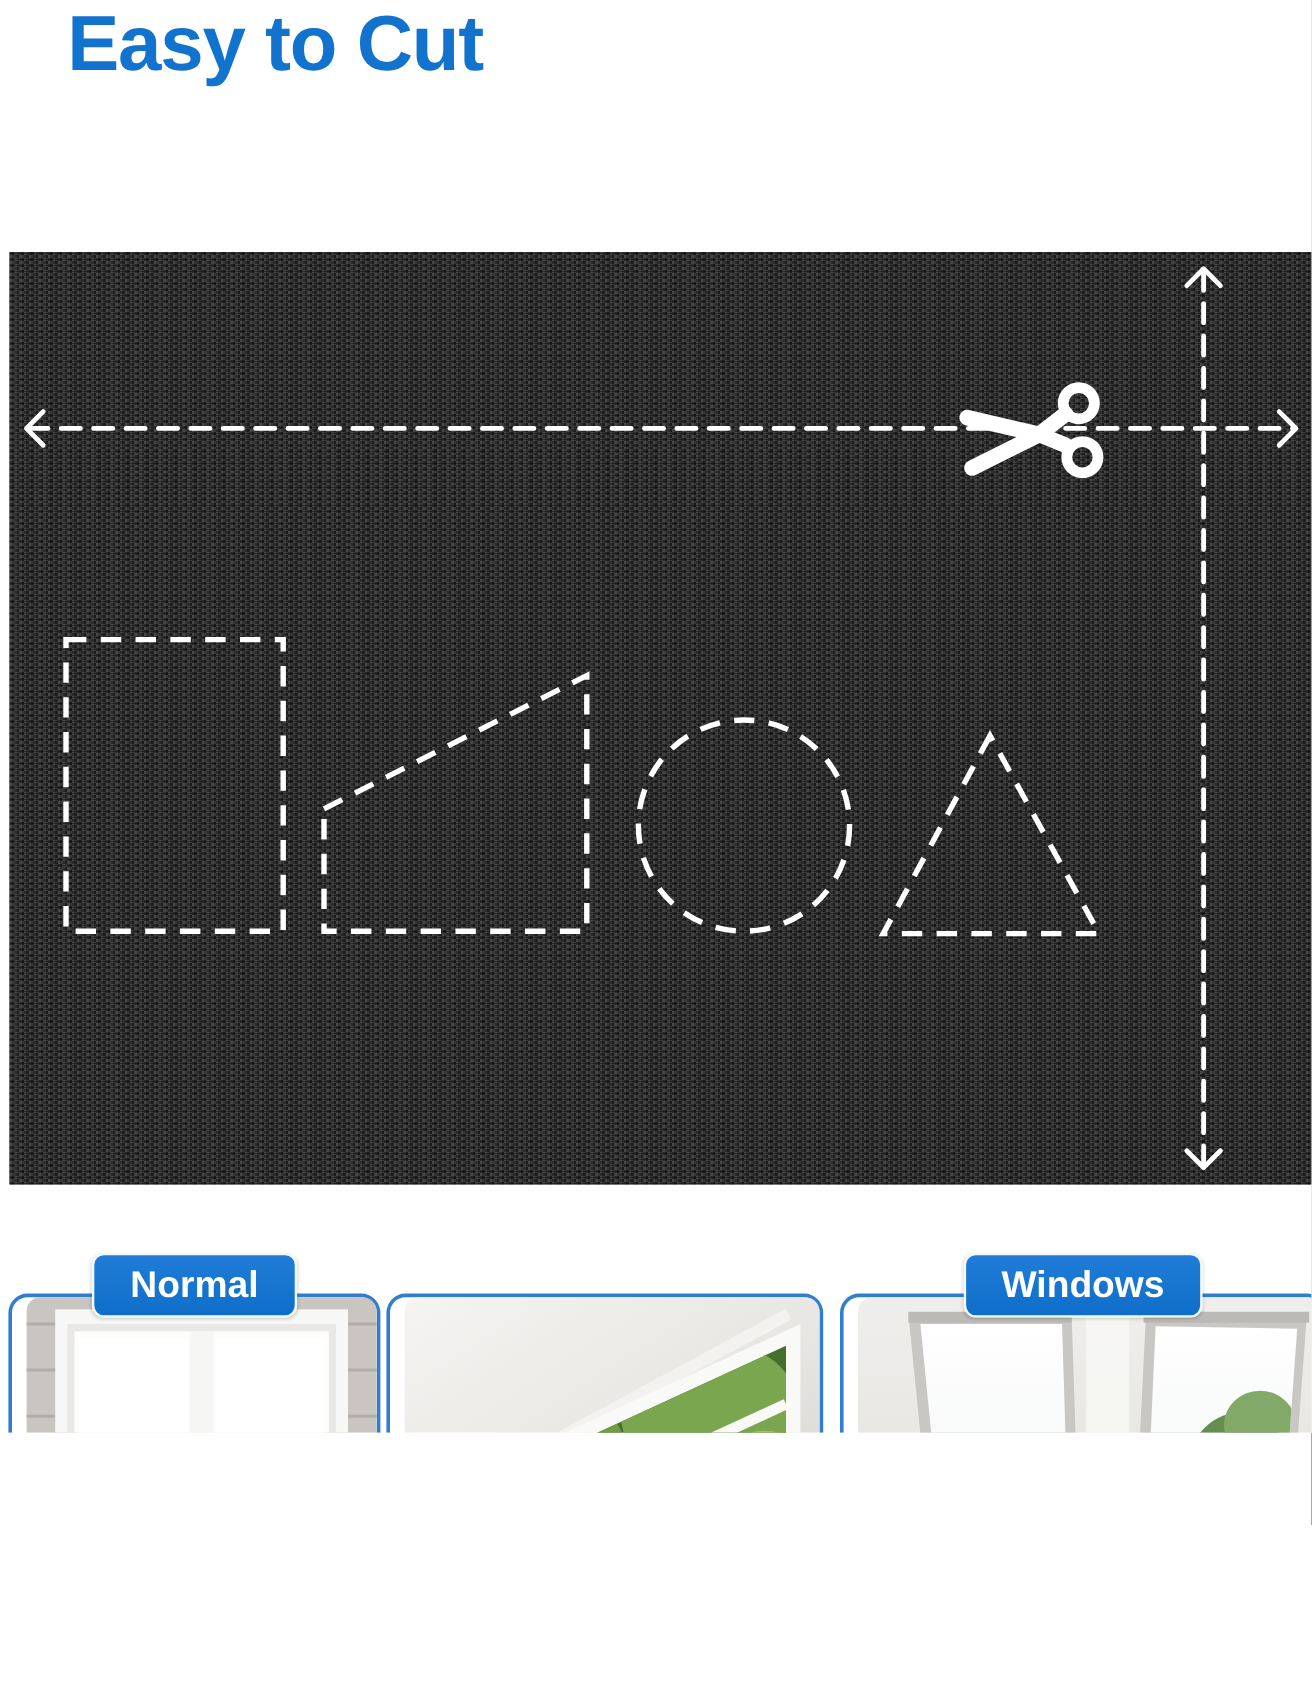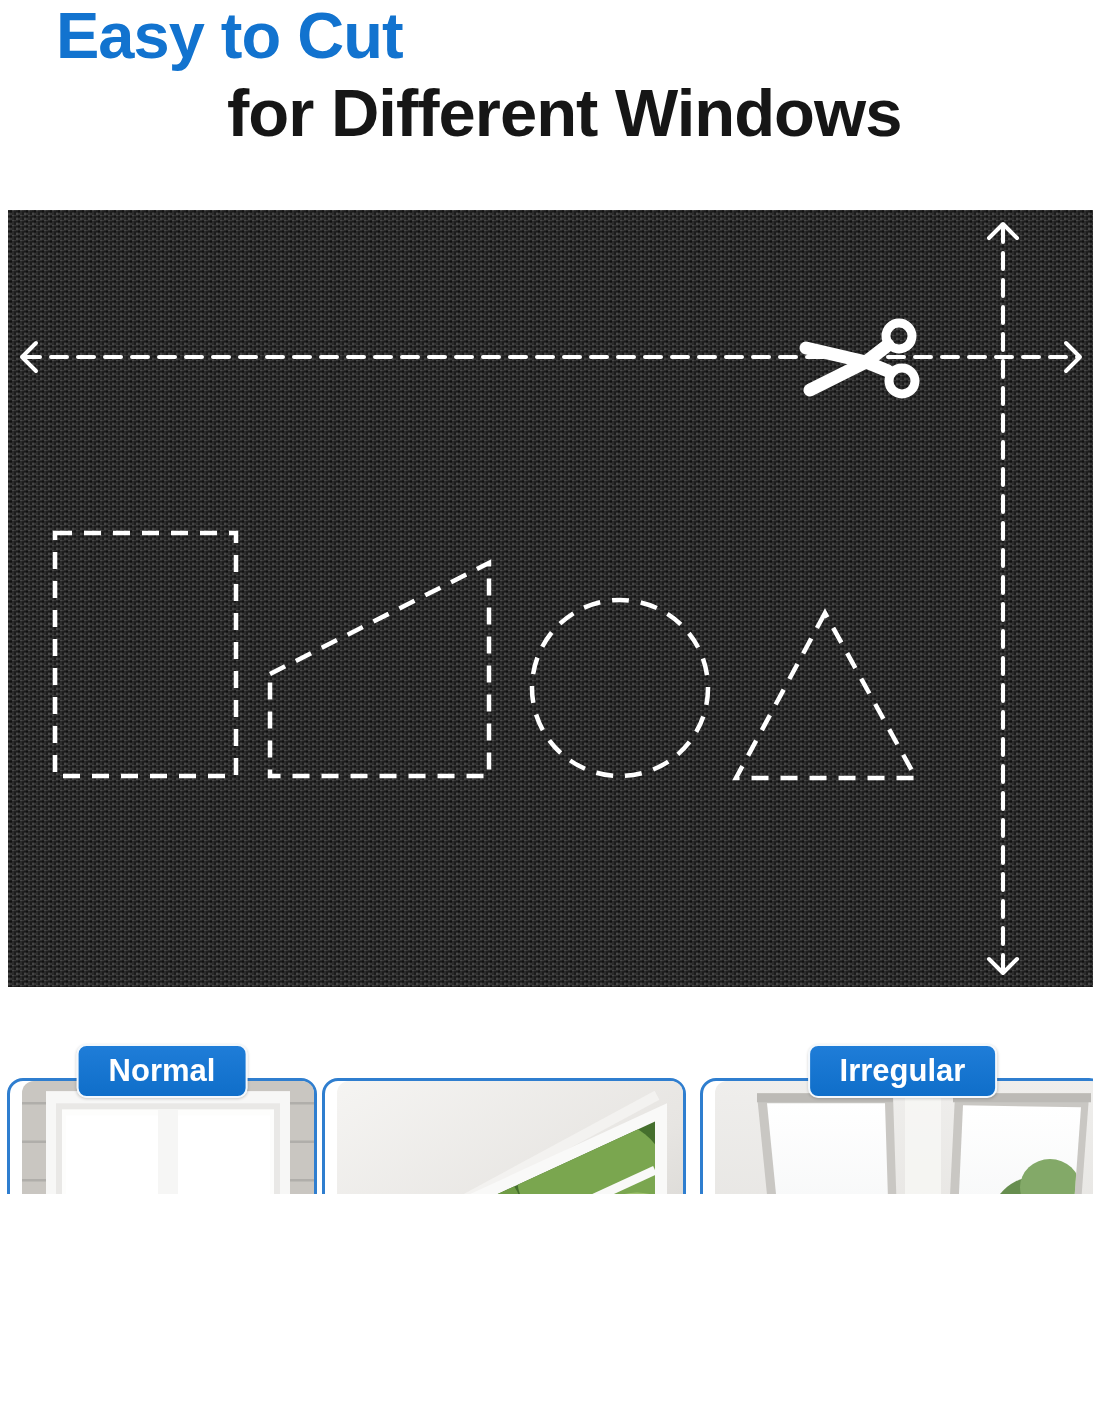--- a/index.html
+++ b/index.html
@@ -34,21 +34,20 @@
          font-size:31px;font-weight:bold;line-height:1;padding:9px 30px 10px 30px;
          border-radius:10px;border:2px solid rgba(255,255,255,.95);
          white-space:nowrap;box-shadow:0 1px 3px rgba(0,0,0,.18);z-index:5;}
 </style>
 </head>
 <body>
 
 <div class="page">
 
   <div class="title-line1">Easy to Cut</div>
-  <div class="title-line2">for Different Windows</div>
 
   <div class="fabric">
     <svg class="overlay" viewBox="0 0 1085 777">
 
       <g stroke="#ffffff" stroke-width="4" fill="none" stroke-linecap="round" stroke-linejoin="round">
         <line x1="16" y1="147" x2="1070" y2="147" stroke-dasharray="16 11"></line>
         <polyline points="28,133 14,147 28,161"></polyline>
         <polyline points="1058,133 1072,147 1058,161"></polyline>
       </g>
 
@@ -153,21 +152,21 @@
         <line x1="28" y1="220" x2="318" y2="88"></line>
         <line x1="122" y1="177" x2="122" y2="278"></line>
         <line x1="232" y1="127" x2="232" y2="278"></line>
         <line x1="28" y1="208" x2="318" y2="208"></line>
       </g>
       <rect x="0" y="290" width="346" height="28" fill="#d4d2ce"></rect>
     </svg>
   </div>
 
   <div class="card card-skylight">
-    <div class="badge">Irregular</div>
+    <div class="badge">Windows</div>
     <svg class="photo" viewBox="0 0 387 318" preserveAspectRatio="none">
       <defs>
         <linearGradient id="ceil3" x1="0" y1="0" x2="0" y2="1">
           <stop offset="0" stop-color="#efeeec"></stop>
             <stop offset="1" stop-color="#dedcd8"></stop>
         </linearGradient>
         <linearGradient id="glass3" x1="0" y1="0" x2="0" y2="1">
           <stop offset="0" stop-color="#ffffff"></stop>
             <stop offset="1" stop-color="#eef0f1"></stop>
         </linearGradient>

